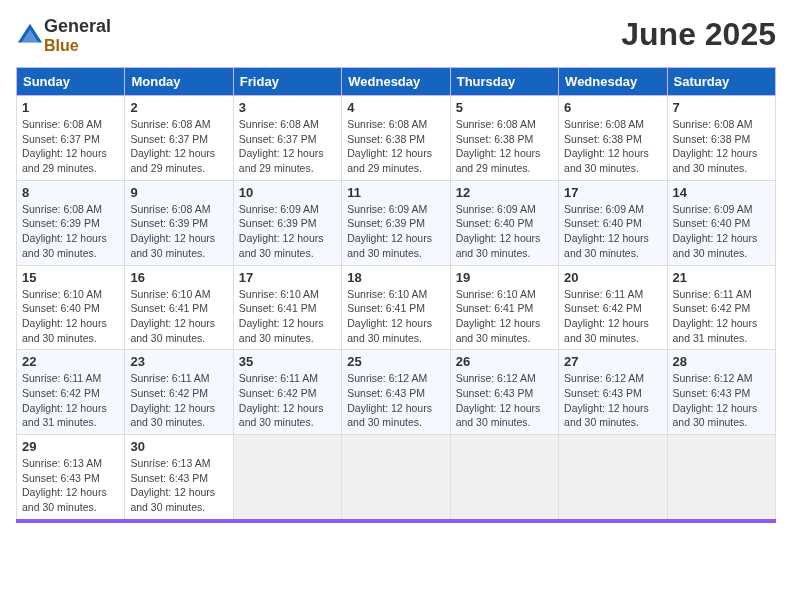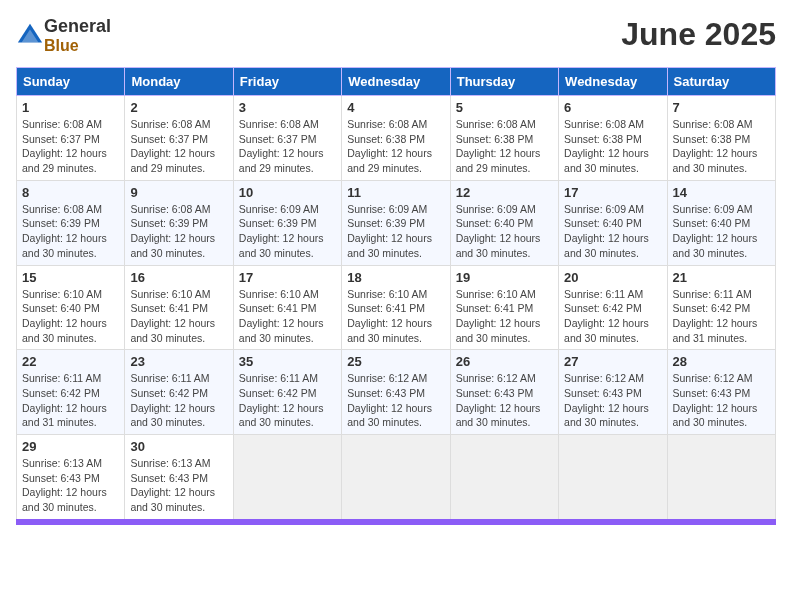--- a/index.html
+++ b/index.html
@@ -81,21 +81,21 @@
       color: #333;
       display: block;
       margin-bottom: 2px;
     }
     .day-info {
       font-size: 10.5px;
       color: #444;
       line-height: 1.4;
     }
     .last-row td {
-      border-bottom: 6px solid #8b5cf6;
+      border-bottom: 4px solid #8b5cf6;
     }
   </style>
 </head>
 <body>
 
 <div class="header">
   <div class="logo">
     <svg class="logo-icon" viewBox="0 0 30 30">
       <polygon points="15,2 28,22 2,22" fill="#1565c0"></polygon>
       <polygon points="15,8 24,22 6,22" fill="#fff" opacity="0.3"></polygon>

